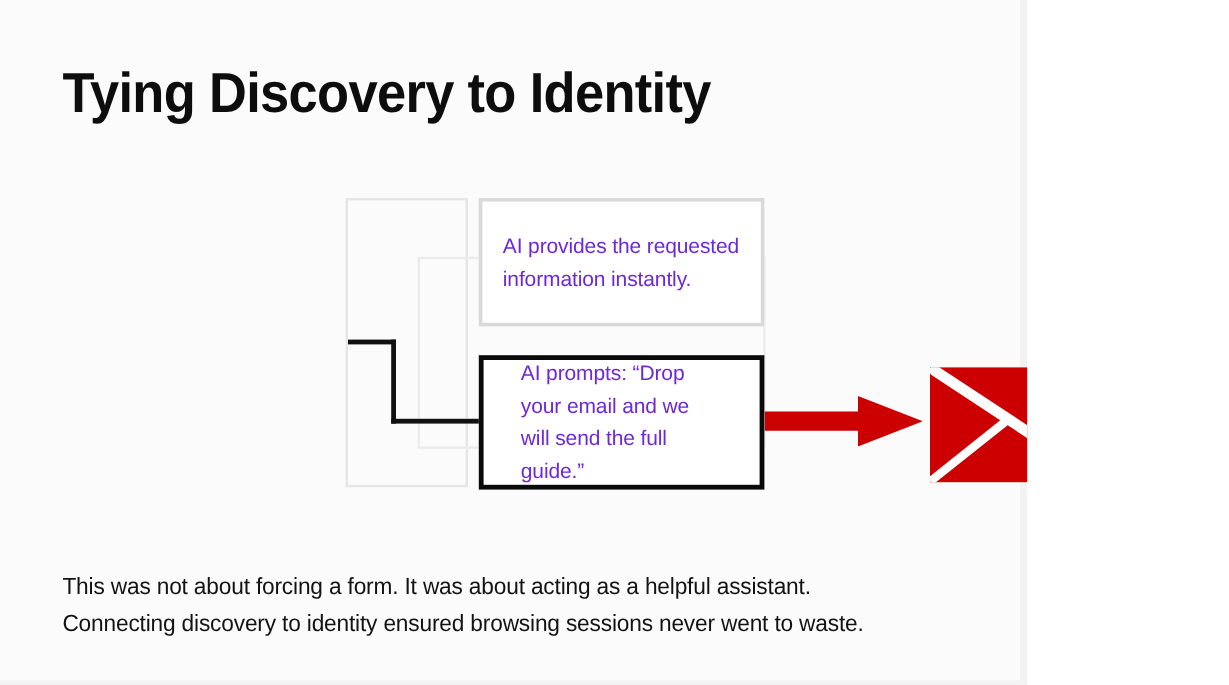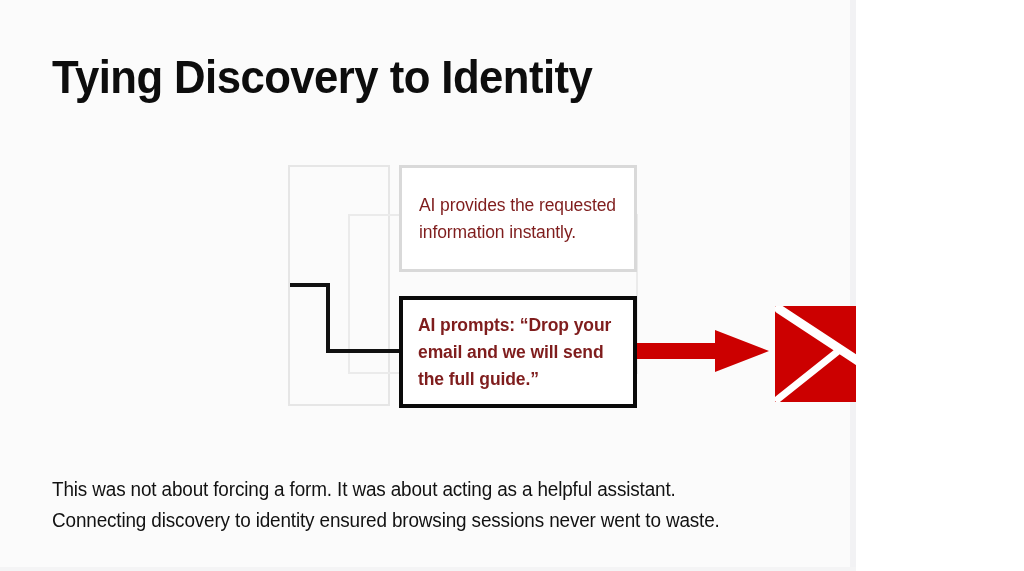--- a/index.html
+++ b/index.html
@@ -63,21 +63,21 @@
   .box {
     position: absolute;
     box-sizing: border-box;
     background: #ffffff;
     display: flex;
     align-items: center;
   }
   .box-text {
     font-size: 17.5px;
     line-height: 27px;
-    color: #7f1d1d;
+    color: #6d28d9;
     letter-spacing: -0.1px;
   }
 
   #box-shopper {
     left: 52px;
     top: 229px;
     width: 238px;
     height: 114px;
     border: 3px solid #111111;
     padding: 0 16px;
@@ -90,23 +90,22 @@
     border: 3px solid #d9d9d9;
     padding: 0 17px;
     z-index: 3;
   }
   #box-ai-prompt {
     left: 399px;
     top: 296px;
     width: 238px;
     height: 112px;
     border: 4px solid #0a0a0a;
-    padding: 0 15px;
+    padding: 0 31px;
     z-index: 3;
-    font-weight: bold;
   }
 
   
   .conn {
     position: absolute;
     background: #111111;
     z-index: 2;
   }
   
   #conn-1 { left: 290px; top: 283px; width: 40px; height: 4px; }

